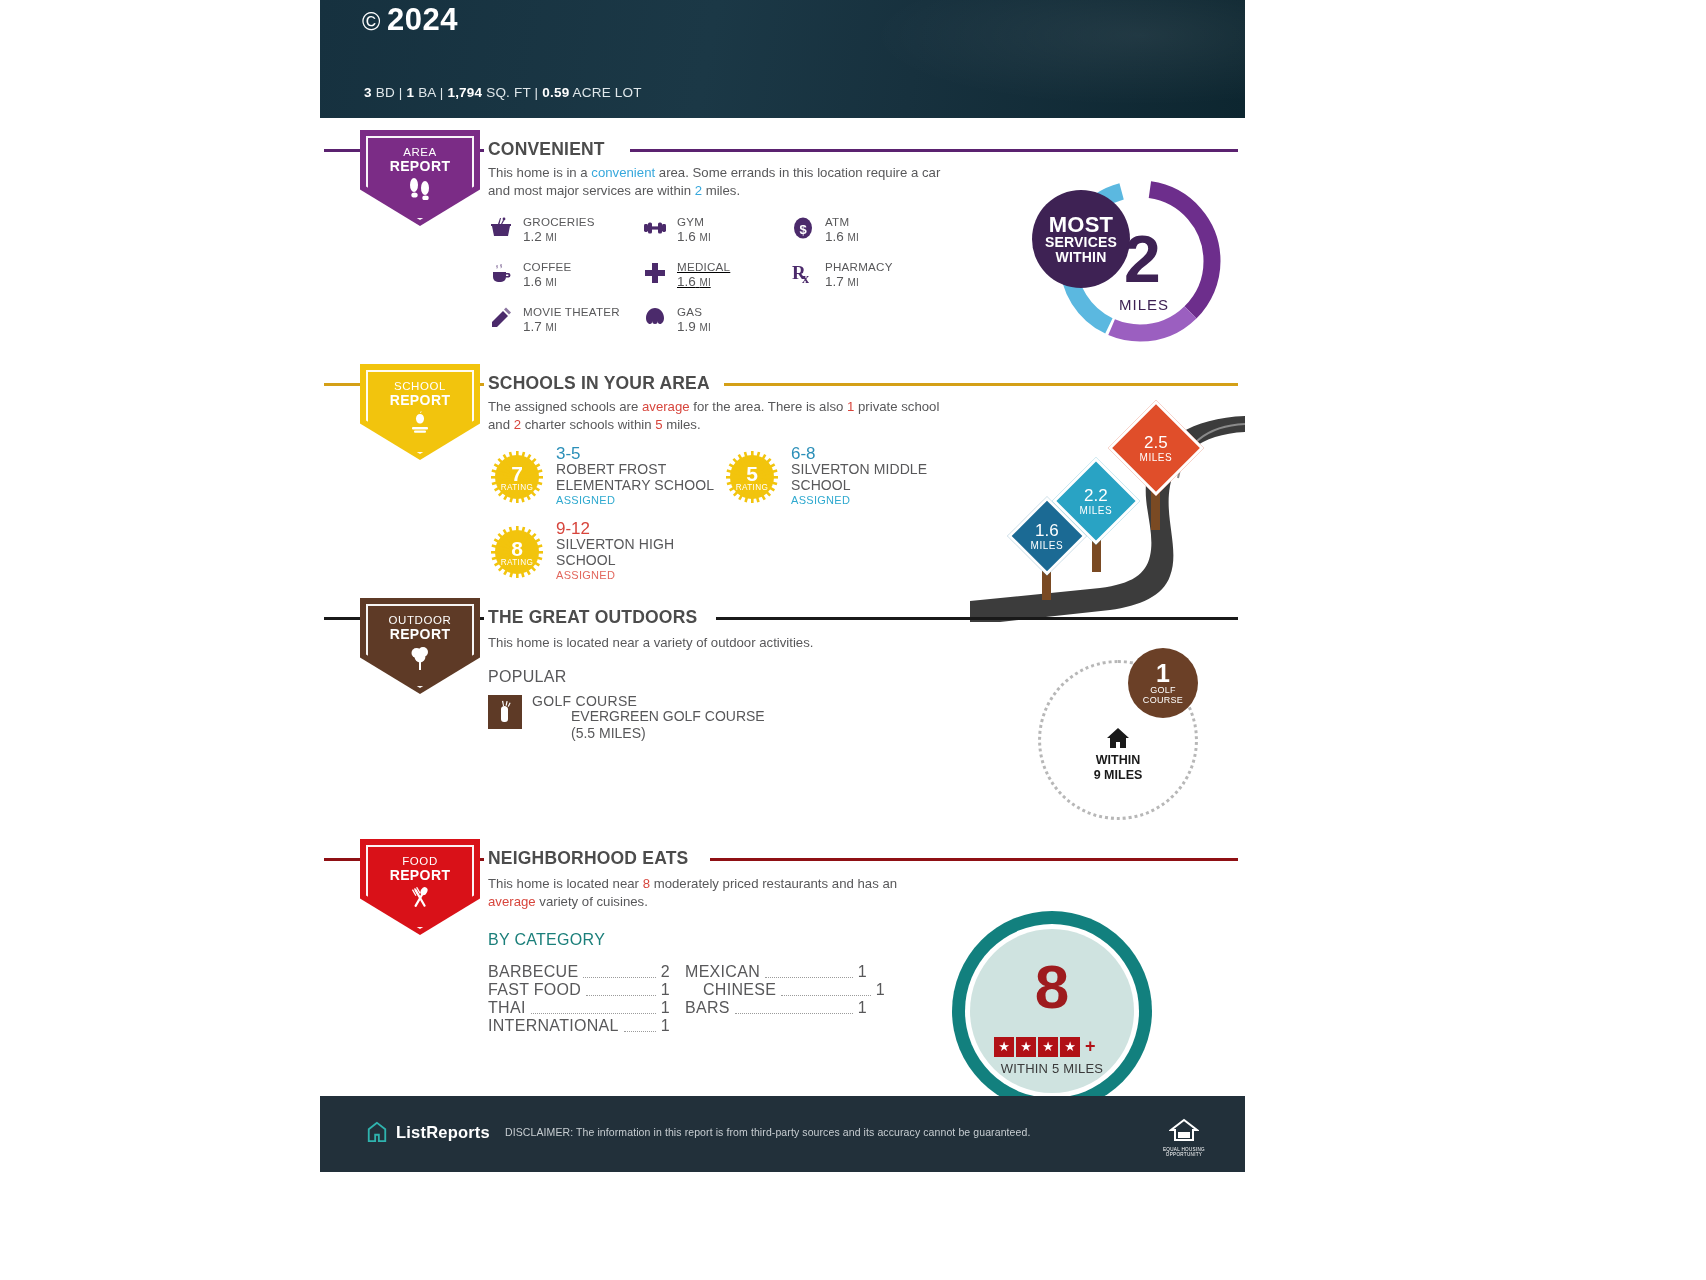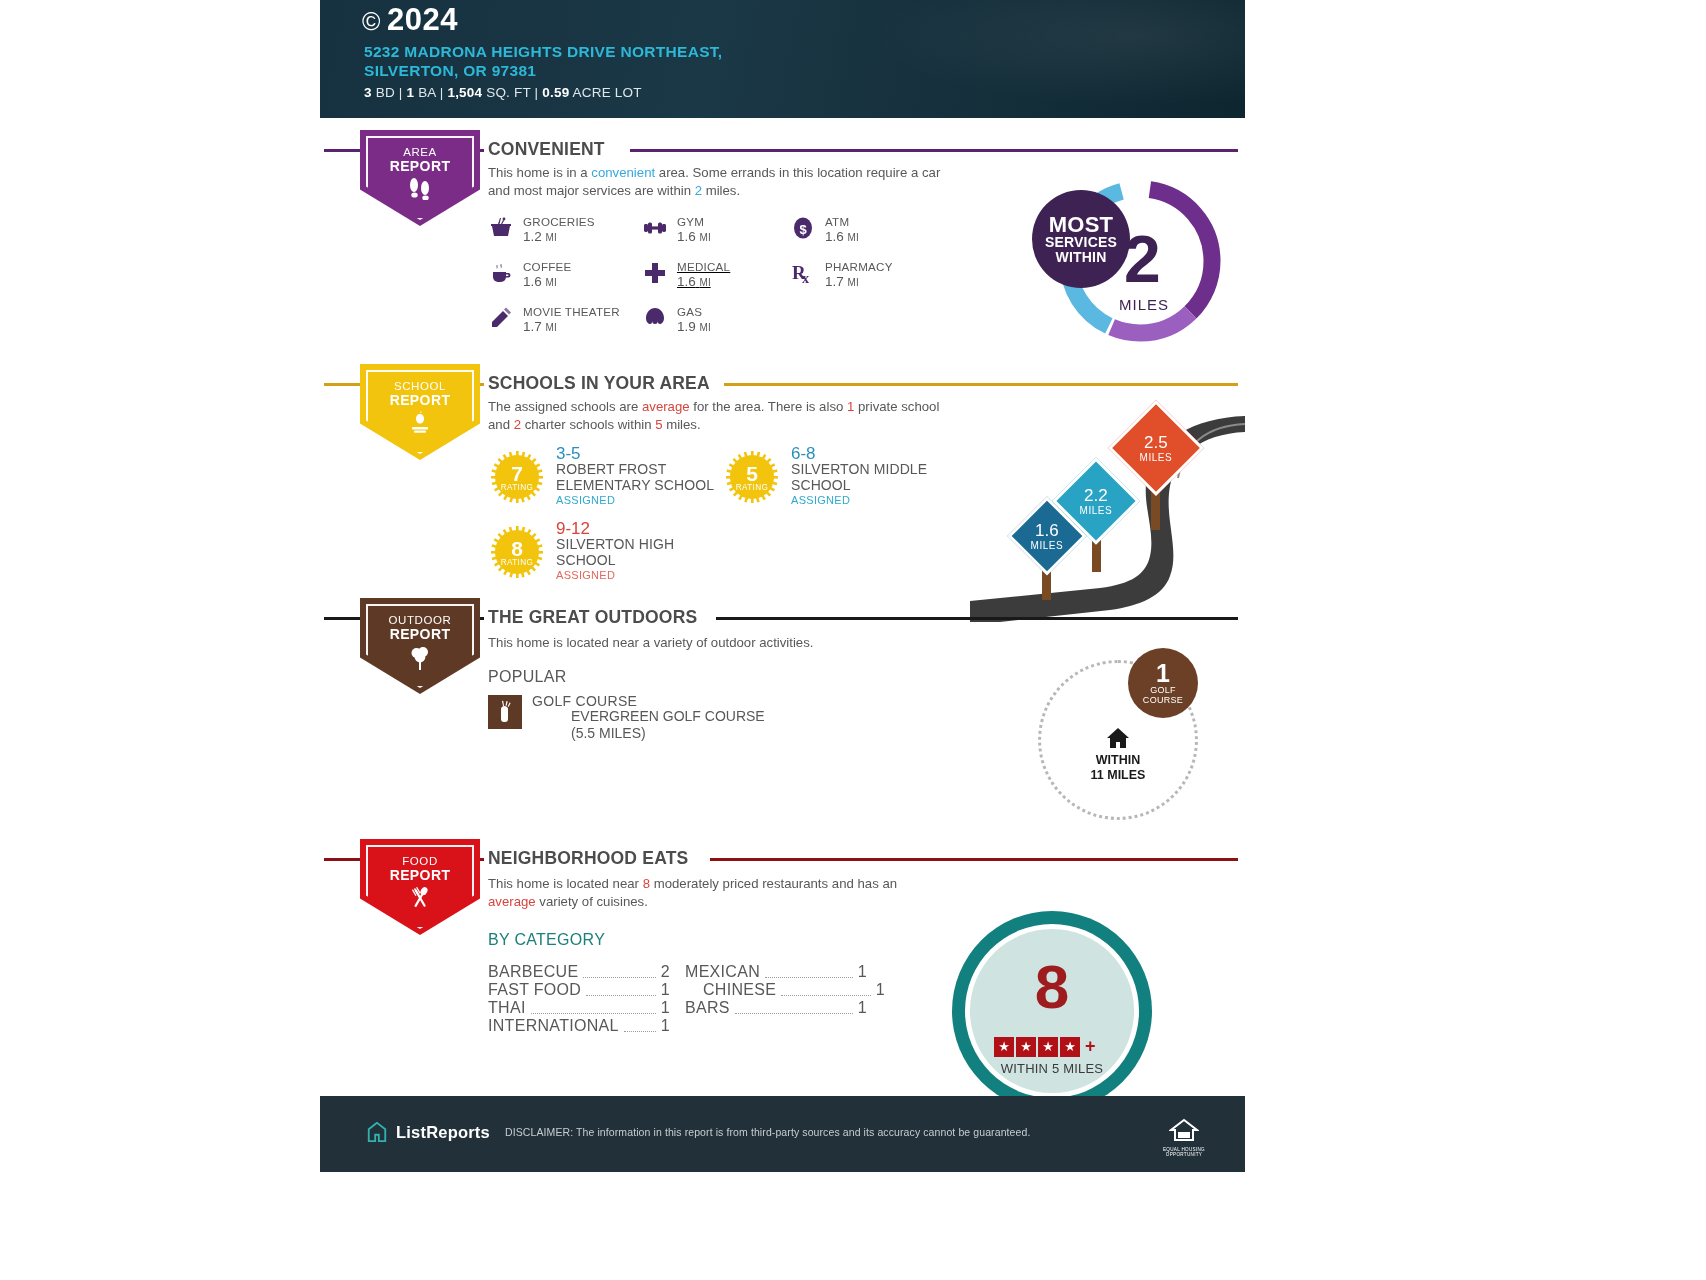--- a/index.html
+++ b/index.html
@@ -170,32 +170,28 @@
 <body>
 
 <div id="page">
  <div class="sheet">
 
   <div class="hero">
     <div class="hero-year">
       <span class="copy-glyph">©</span>
       <span>2024</span>
     </div>
-    <div class="hero-addr">
-      <div>5232 MADRONA HEIGHTS DRIVE NORTHEAST,</div>
-      <div>SILVERTON, OR 97381</div>
-    </div>
     <div class="hero-stats">
       <b>3</b>
       <span>BD</span>
       <span>|</span>
       <b>1</b>
       <span>BA</span>
       <span>|</span>
-      <b>1,504</b>
+      <b>1,794</b>
       <span>SQ. FT</span>
       <span>|</span>
       <b>0.59</b>
       <span>ACRE LOT</span>
     </div>
   </div>
 
   <div class="section" style="top:150px;">
     <div class="rule left" style="background:#5b2270;top:-1px;"></div>
     <div class="rule mid" style="background:#5b2270;top:-1px;"></div>
@@ -534,21 +530,21 @@
       <div class="golf-badge" style="left:118px;top:18px;">
         <div class="g1">1</div>
         <div class="g2">GOLF</div>
         <div class="g2">COURSE</div>
       </div>
       <div style="position:absolute;left:75px;top:97px;width:66px;text-align:center;">
         <svg width="24" height="22" viewBox="0 0 24 22">
               <path d="M12 1 1 11h3v10h6v-6h4v6h6V11h3z" fill="#1a1a1a"></path>
             </svg>
         <div style="font-size:12.5px;font-weight:bold;color:#1a1a1a;line-height:15px;">WITHIN</div>
-        <div style="font-size:12.5px;font-weight:bold;color:#1a1a1a;line-height:15px;">11 MILES</div>
+        <div style="font-size:12.5px;font-weight:bold;color:#1a1a1a;line-height:15px;">9 MILES</div>
       </div>
     </div>
   </div>
 
   <div class="section" style="top:859px;">
     <div class="rule left" style="background:#8f1014;top:-1px;"></div>
     <div class="rule mid" style="background:#8f1014;top:-1px;"></div>
     <div class="rule" style="background:#8f1014;top:-1px;left:390px;width:528px;"></div>
     <div class="sec-title">NEIGHBORHOOD EATS</div>
 

